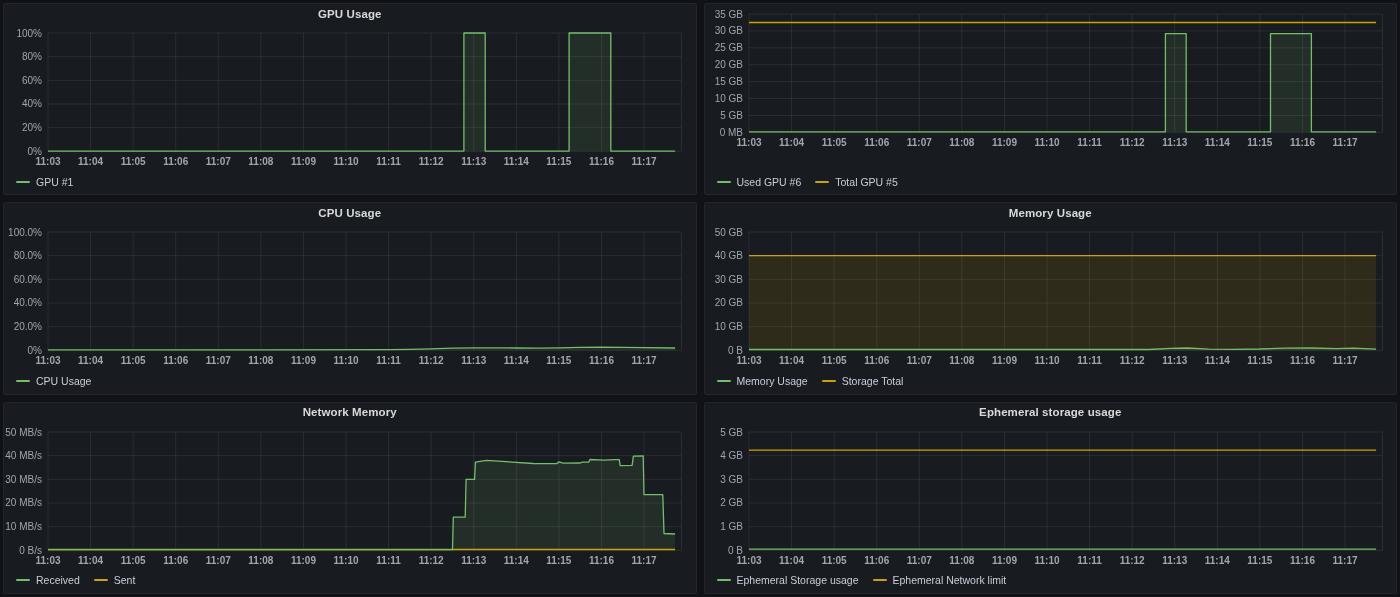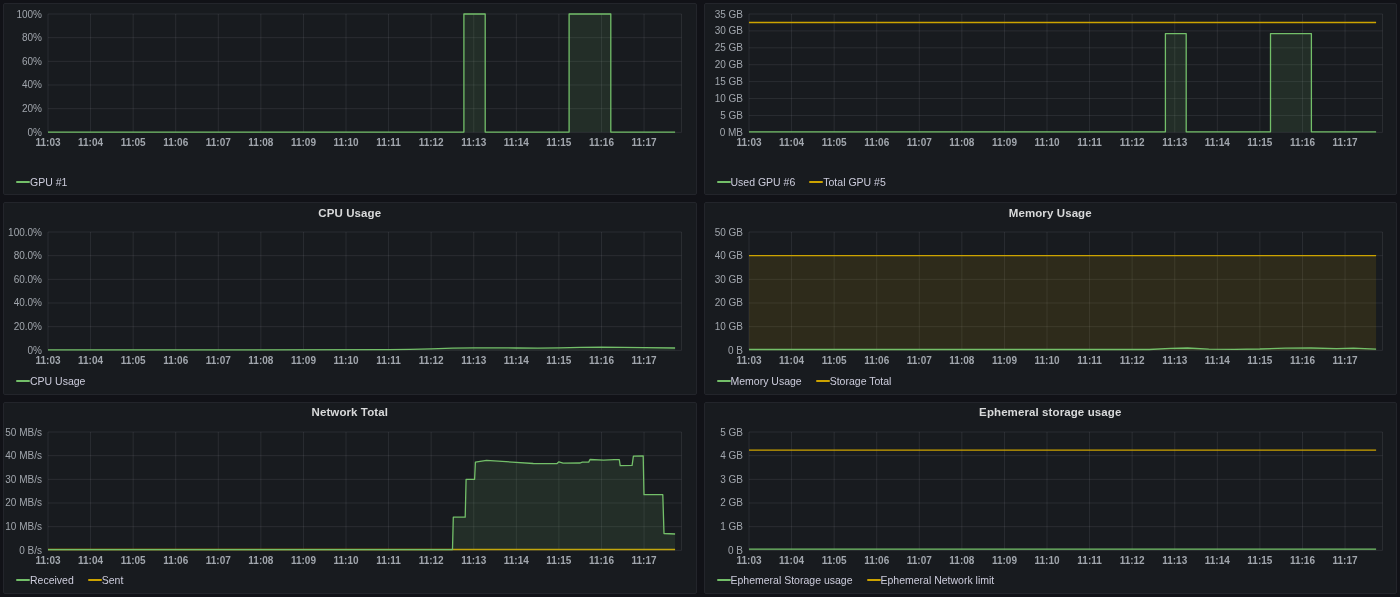--- a/index.html
+++ b/index.html
@@ -38,30 +38,33 @@
   }
   .chart-wrap { flex: 1 1 auto; min-height: 0; position: relative; }
   svg.chart { width: 100%; height: 100%; display: block; }
   svg.chart text { font-family: "Liberation Sans", "DejaVu Sans", sans-serif; }
   .legend {
     flex: 0 0 21px; height: 21px;
     display: flex; align-items: center;
     gap: 14px;
     padding: 0 10px 4px 12px;
   }
-  .legend-item { display: inline-flex; align-items: center; cursor: pointer; }
+  .legend-item { display: inline-flex; align-items: center; gap: 6px; cursor: pointer; }
   .legend-dash { width: 14px; height: 2px; border-radius: 1px; display: inline-block; }
   .legend-label { font-size: 10.5px; color: var(--legend-text, #ccccdc); }
 </style>
 </head>
 <body>
 
 <div class="dashboard">
 
   <section class="panel">
+    <header class="panel-header">
+      <h2 class="panel-title">GPU Usage</h2>
+    </header>
     <div class="chart-wrap">
       <svg class="chart">
           <line x1="44" x2="677.5" y1="128.328125" y2="128.328125" stroke="rgba(204,204,220,0.10)" stroke-width="1"></line>
           <text x="38" y="131.828125" text-anchor="end" font-size="10" fill="#a1a6ad">0%</text>
           <line x1="44" x2="677.5" y1="104.66250000000001" y2="104.66250000000001" stroke="rgba(204,204,220,0.10)" stroke-width="1"></line>
           <text x="38" y="108.16250000000001" text-anchor="end" font-size="10" fill="#a1a6ad">20%</text>
           <line x1="44" x2="677.5" y1="80.996875" y2="80.996875" stroke="rgba(204,204,220,0.10)" stroke-width="1"></line>
           <text x="38" y="84.496875" text-anchor="end" font-size="10" fill="#a1a6ad">40%</text>
           <line x1="44" x2="677.5" y1="57.331250000000004" y2="57.331250000000004" stroke="rgba(204,204,220,0.10)" stroke-width="1"></line>
           <text x="38" y="60.831250000000004" text-anchor="end" font-size="10" fill="#a1a6ad">60%</text>
@@ -302,21 +305,21 @@
         </span>
         <span class="legend-item">
           <span class="legend-dash" style="background: rgb(204, 163, 0);"></span>
           <span class="legend-label">Storage Total</span>
         </span>
       </div>
   </section>
 
   <section class="panel">
     <header class="panel-header">
-      <h2 class="panel-title">Network Total</h2>
+      <h2 class="panel-title">Network Memory</h2>
     </header>
     <div class="chart-wrap">
       <svg class="chart">
           <line x1="44" x2="677.5" y1="128.328125" y2="128.328125" stroke="rgba(204,204,220,0.10)" stroke-width="1"></line>
           <text x="38" y="131.828125" text-anchor="end" font-size="10" fill="#a1a6ad">0 B/s</text>
           <line x1="44" x2="677.5" y1="104.66250000000001" y2="104.66250000000001" stroke="rgba(204,204,220,0.10)" stroke-width="1"></line>
           <text x="38" y="108.16250000000001" text-anchor="end" font-size="10" fill="#a1a6ad">10 MB/s</text>
           <line x1="44" x2="677.5" y1="80.996875" y2="80.996875" stroke="rgba(204,204,220,0.10)" stroke-width="1"></line>
           <text x="38" y="84.496875" text-anchor="end" font-size="10" fill="#a1a6ad">20 MB/s</text>
           <line x1="44" x2="677.5" y1="57.331250000000004" y2="57.331250000000004" stroke="rgba(204,204,220,0.10)" stroke-width="1"></line>

